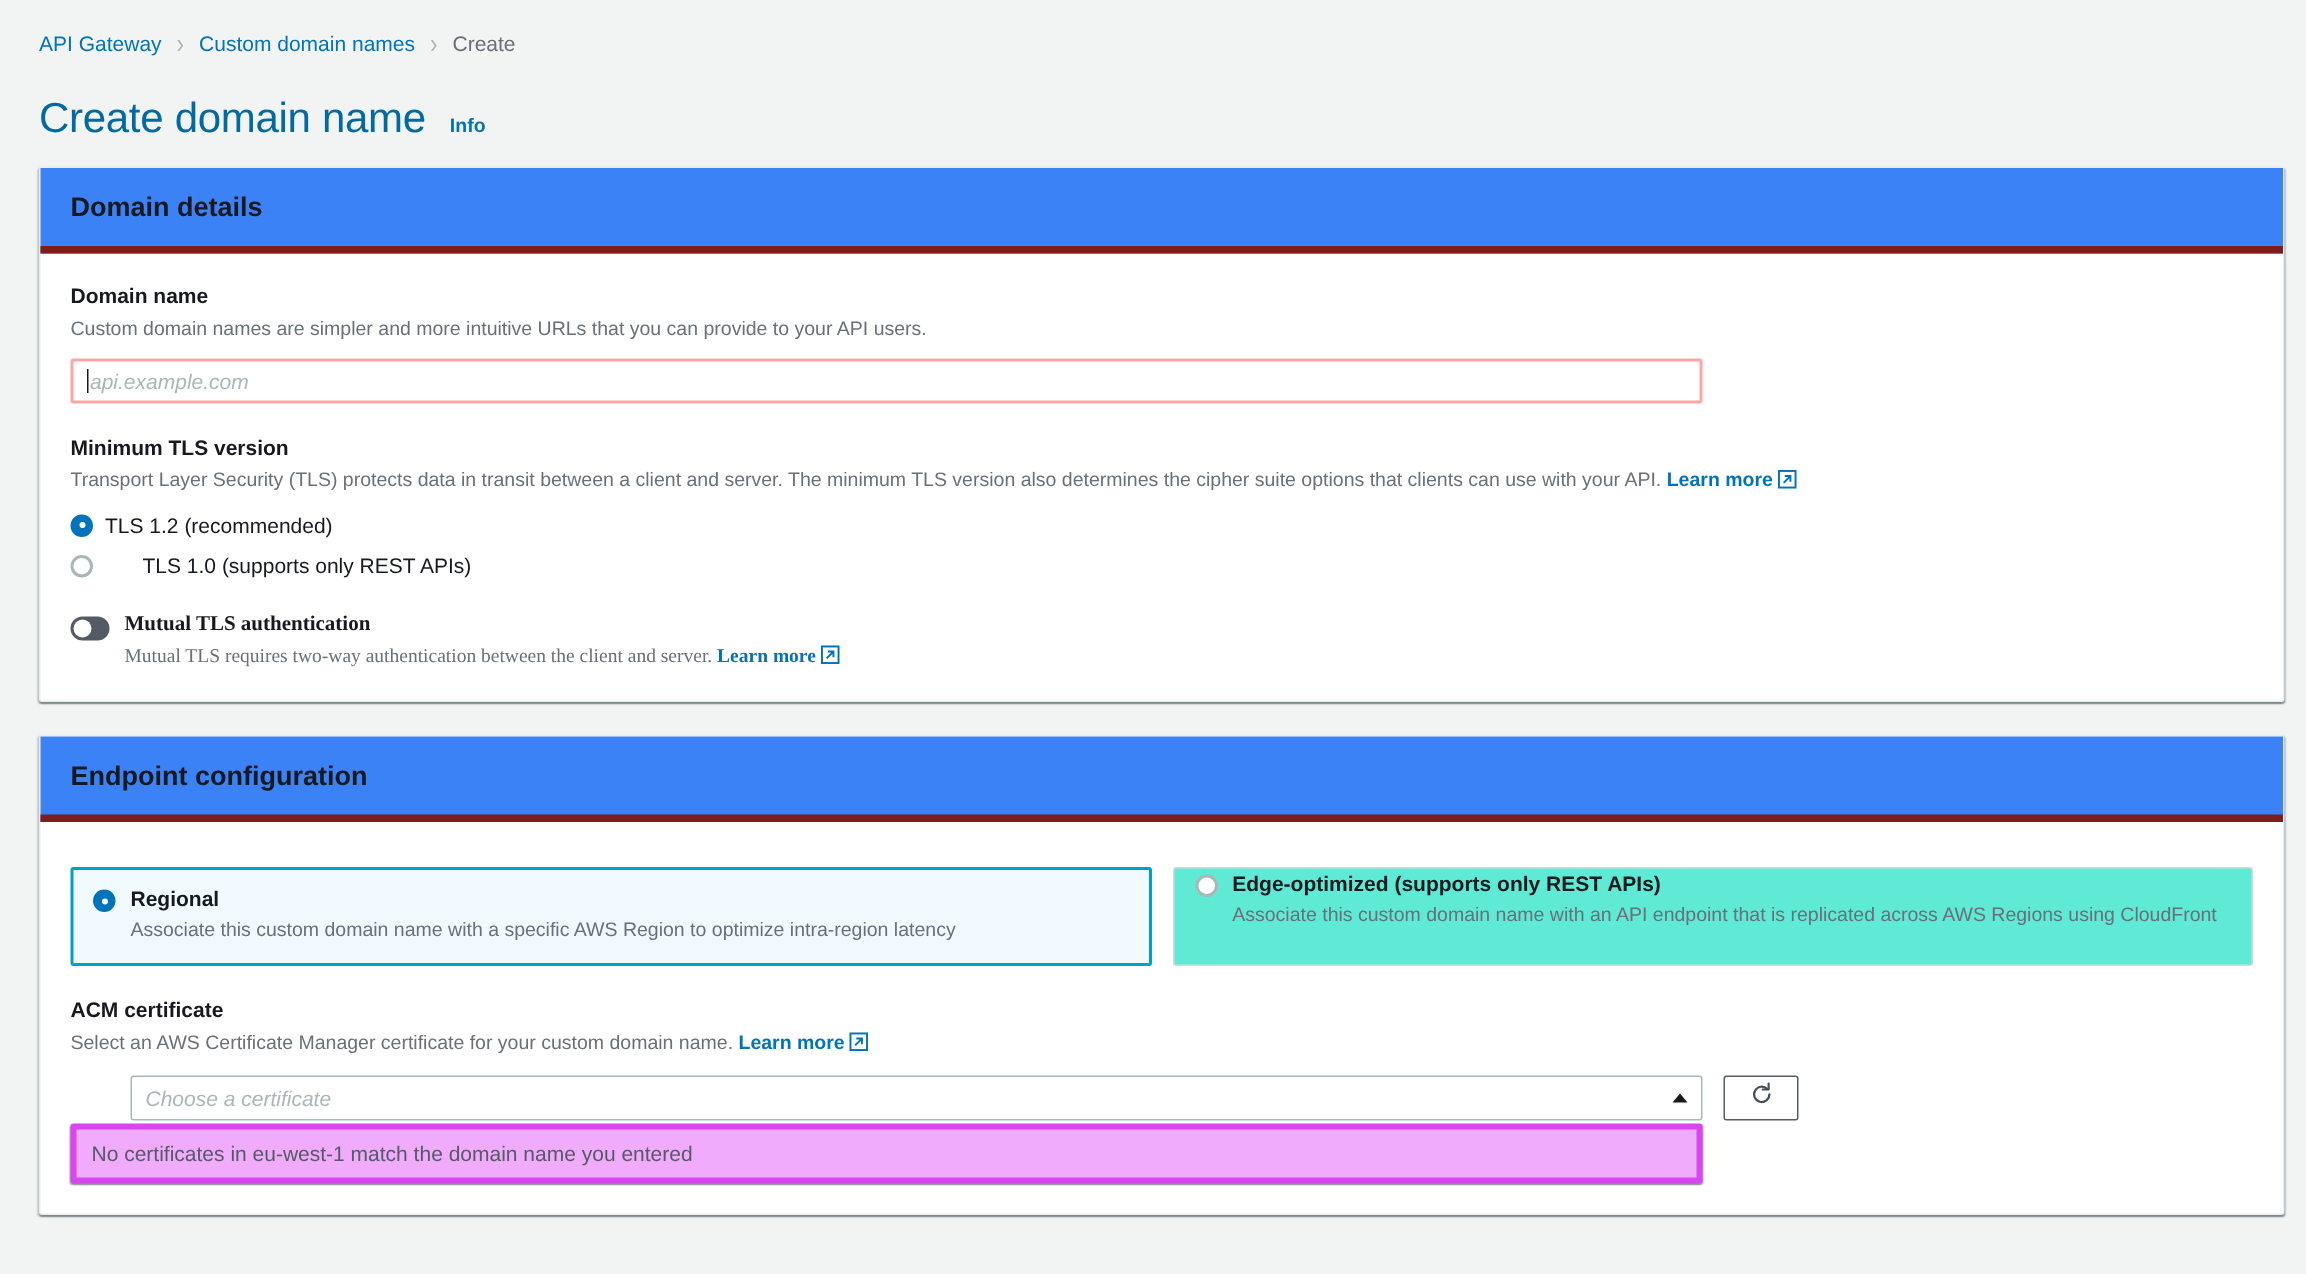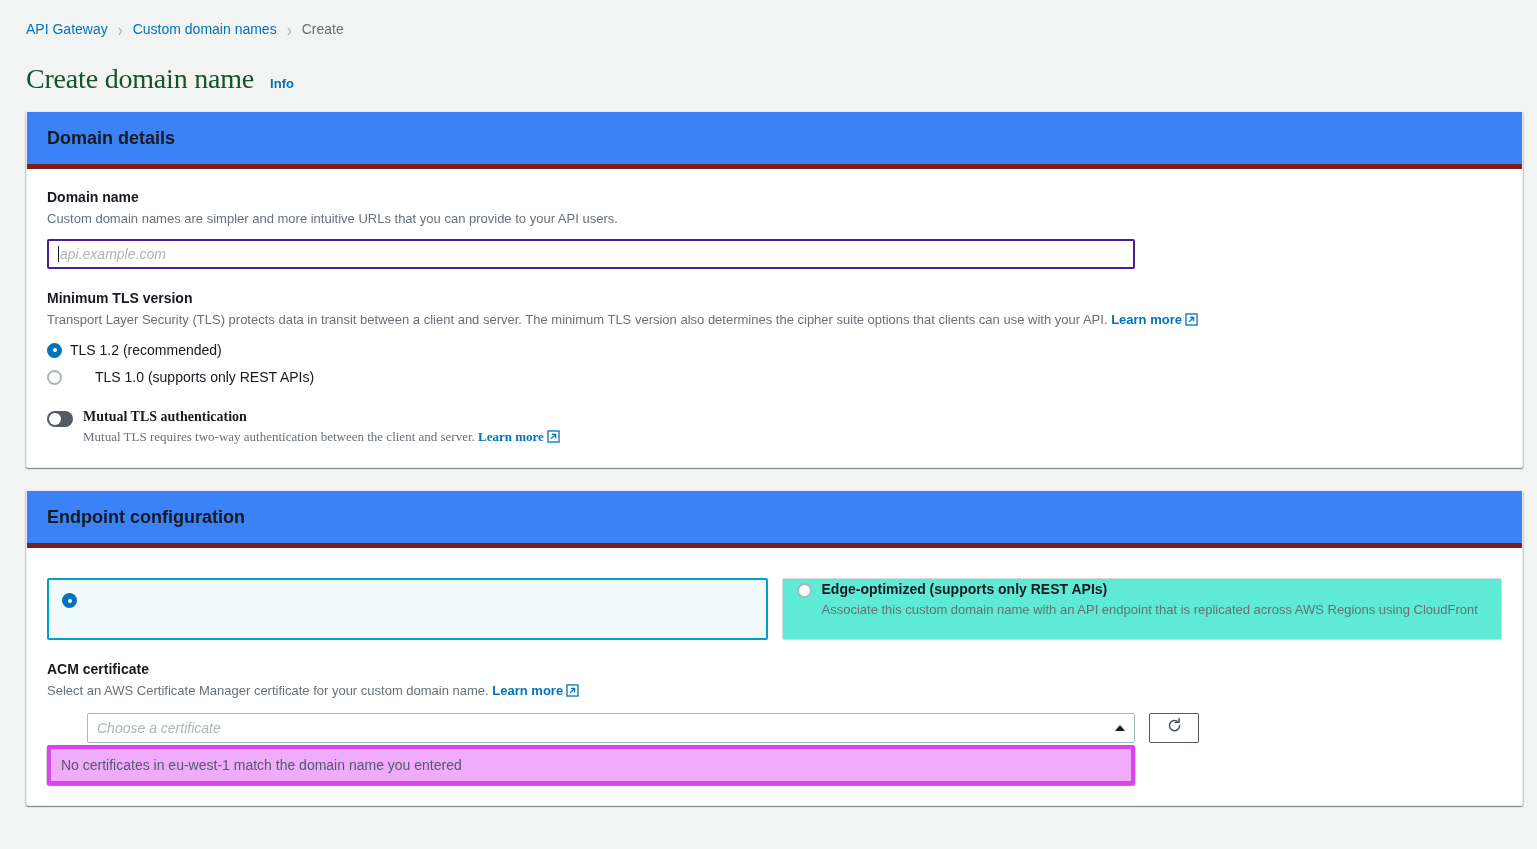--- a/index.html
+++ b/index.html
@@ -35,23 +35,22 @@
 
   
   .page-header {
     display: flex; align-items: baseline;
     padding: 26px 0 0 26px;
   }
   .page-title {
     font-size: 28px;
     font-weight: 400;
     letter-spacing: -0.2px;
-    color: #14532d;
+    color: #0369a1;
     margin: 0;
-    font-family: Liberation Serif, serif;
   }
   .info-link {
     margin-left: 16px;
     font-size: 13px;
     font-weight: bold;
     color: #0073bb;
     cursor: pointer;
   }
 
   
@@ -98,21 +97,21 @@
   .ext-icon {
     display: inline-block;
     vertical-align: -2px;
     margin-left: 3px;
   }
 
   .text-input {
     margin-top: 11px;
     width: 1088px;
     height: 30px;
-    border: 2px solid #4c1d95;
+    border: 2px solid #fca5a5;
     border-radius: 2px;
     background: #fff;
     display: flex;
     align-items: center;
     padding: 0 9px;
     font-size: 14px;
   }
   .caret {
     width: 1px;
     height: 16px;
@@ -353,20 +352,24 @@
 
 <section class="card" style="margin-top:22px;">
   <div class="card-header">
     <h2 class="card-title">Endpoint configuration</h2>
   </div>
   <div class="card-body">
 
     <div class="tiles">
       <div class="tile selected">
         <span class="radio checked" style="margin-top:2px;"></span>
+        <div class="tile-text">
+          <div class="tile-label">Regional</div>
+          <div class="tile-desc">Associate this custom domain name with a specific AWS Region to optimize intra-region latency</div>
+        </div>
       </div>
       <div class="tile">
         <span class="radio" style="margin-top:2px;"></span>
         <div class="tile-text">
           <div class="tile-label">Edge-optimized (supports only REST APIs)</div>
           <div class="tile-desc">Associate this custom domain name with an API endpoint that is replicated across AWS Regions using CloudFront</div>
         </div>
       </div>
     </div>
 

